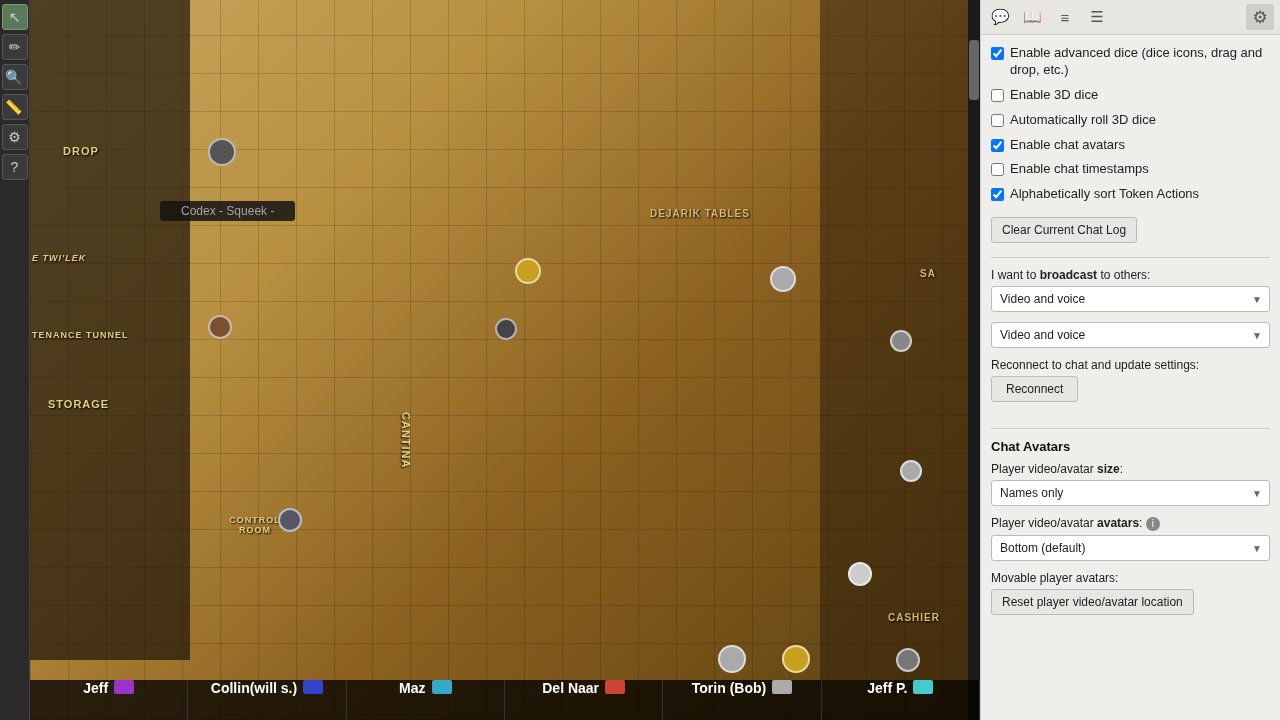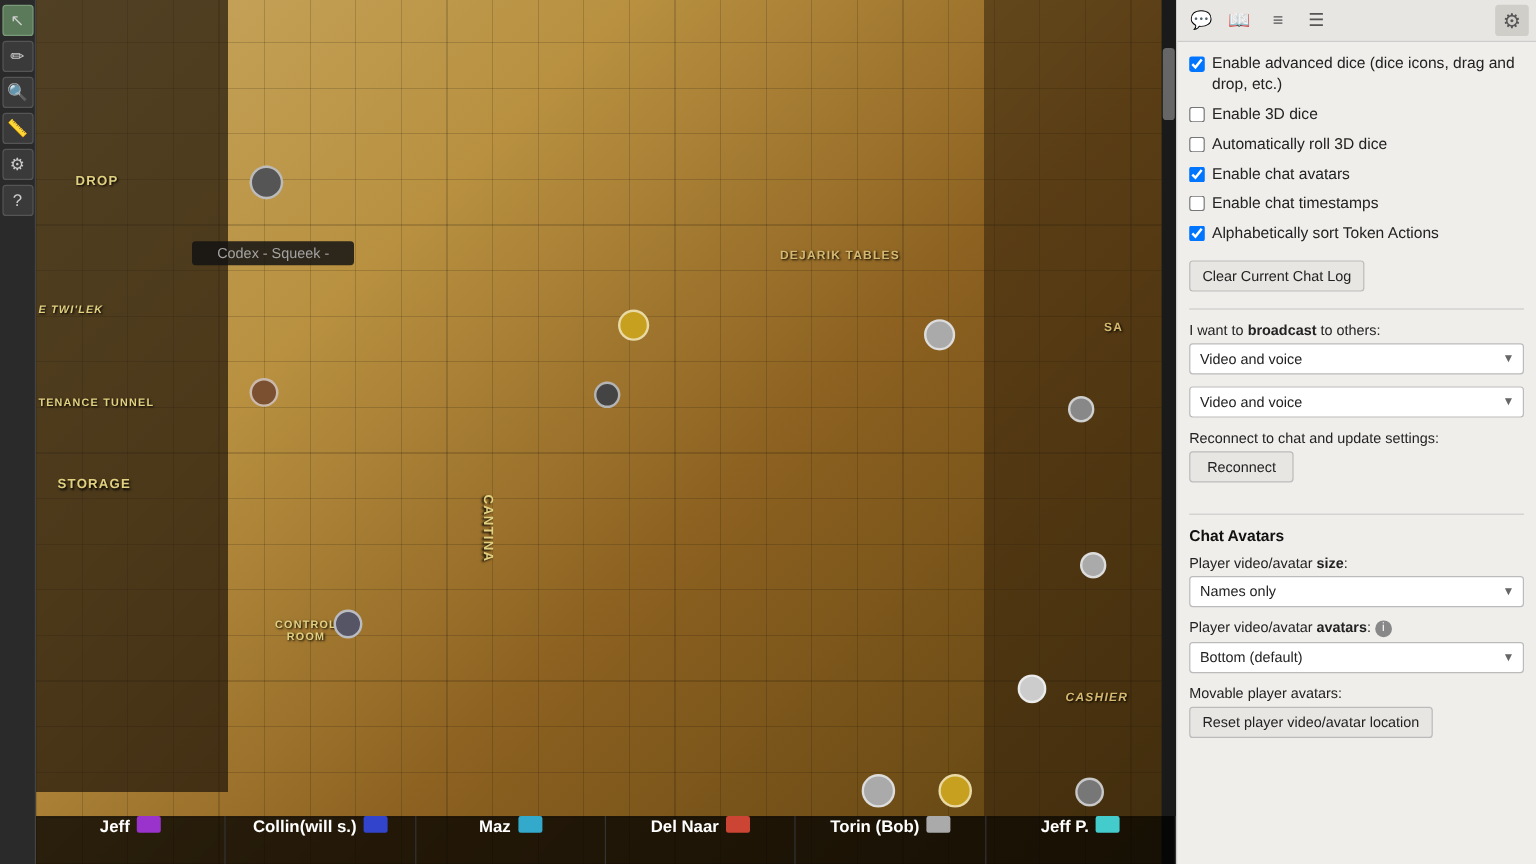--- a/index.html
+++ b/index.html
@@ -290,21 +290,21 @@
     <div class="dark-zone" style="left:790px;top:0;width:180px;height:680px;background:rgba(40,25,10,0.5);"></div>
 
     <div class="map-label" style="left:33px;top:145px;">DROP</div>
     <div class="map-label" style="left:2px;top:253px;font-size:9px;font-style:italic;">E TWI'LEK</div>
     <div class="map-label" style="left:2px;top:330px;font-size:9px;">TENANCE TUNNEL</div>
     <div class="map-label" style="left:18px;top:398px;">STORAGE</div>
     <div class="area-text" style="left:620px;top:208px;">DEJARIK TABLES</div>
     <div class="area-text" style="left:890px;top:268px;">SA</div>
     <div class="map-label" style="left:370px;top:412px;writing-mode:vertical-rl;text-orientation:mixed;">CANTINA</div>
     <div class="map-label" style="left:195px;top:515px;font-size:9px;text-align:center;width:60px;">CONTROL ROOM</div>
-    <div class="area-text" style="left:858px;top:576px;font-style:italic;">CASHIER</div>
+    <div class="area-text" style="left:858px;top:612px;">CASHIER</div>
 
     <div class="token" style="left:178px;top:138px;width:28px;height:28px;background:#555;"></div>
     <div class="token" style="left:485px;top:258px;width:26px;height:26px;background:#c8a020;"></div>
     <div class="token" style="left:465px;top:318px;width:22px;height:22px;background:#444;"></div>
     <div class="token" style="left:178px;top:315px;width:24px;height:24px;background:#7a5030;"></div>
     <div class="token" style="left:740px;top:266px;width:26px;height:26px;background:#aaa;"></div>
     <div class="token" style="left:860px;top:330px;width:22px;height:22px;background:#888;"></div>
     <div class="token" style="left:870px;top:460px;width:22px;height:22px;background:#aaa;"></div>
     <div class="token" style="left:248px;top:508px;width:24px;height:24px;background:#556;"></div>
     <div class="token" style="left:688px;top:645px;width:28px;height:28px;background:#aaa;"></div>

